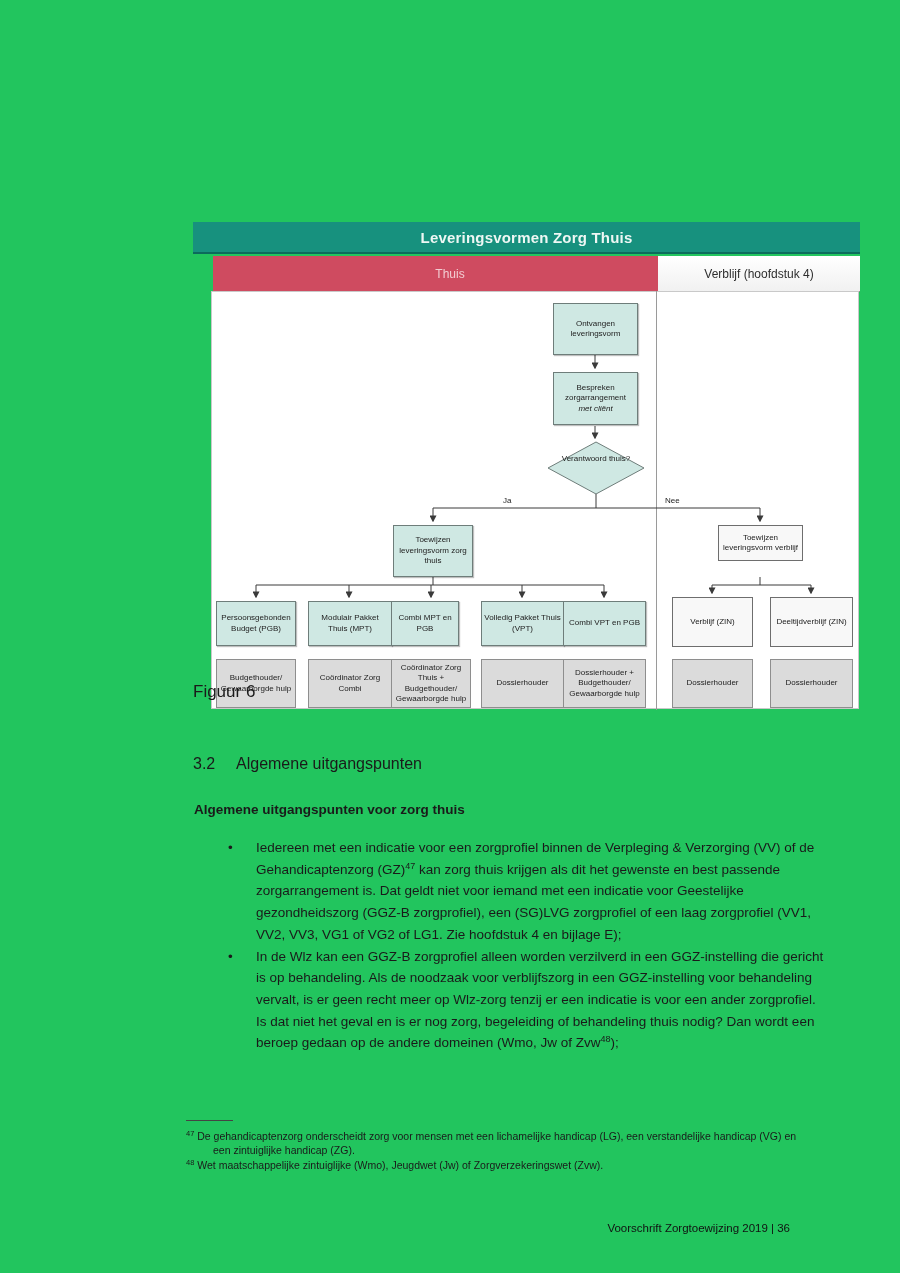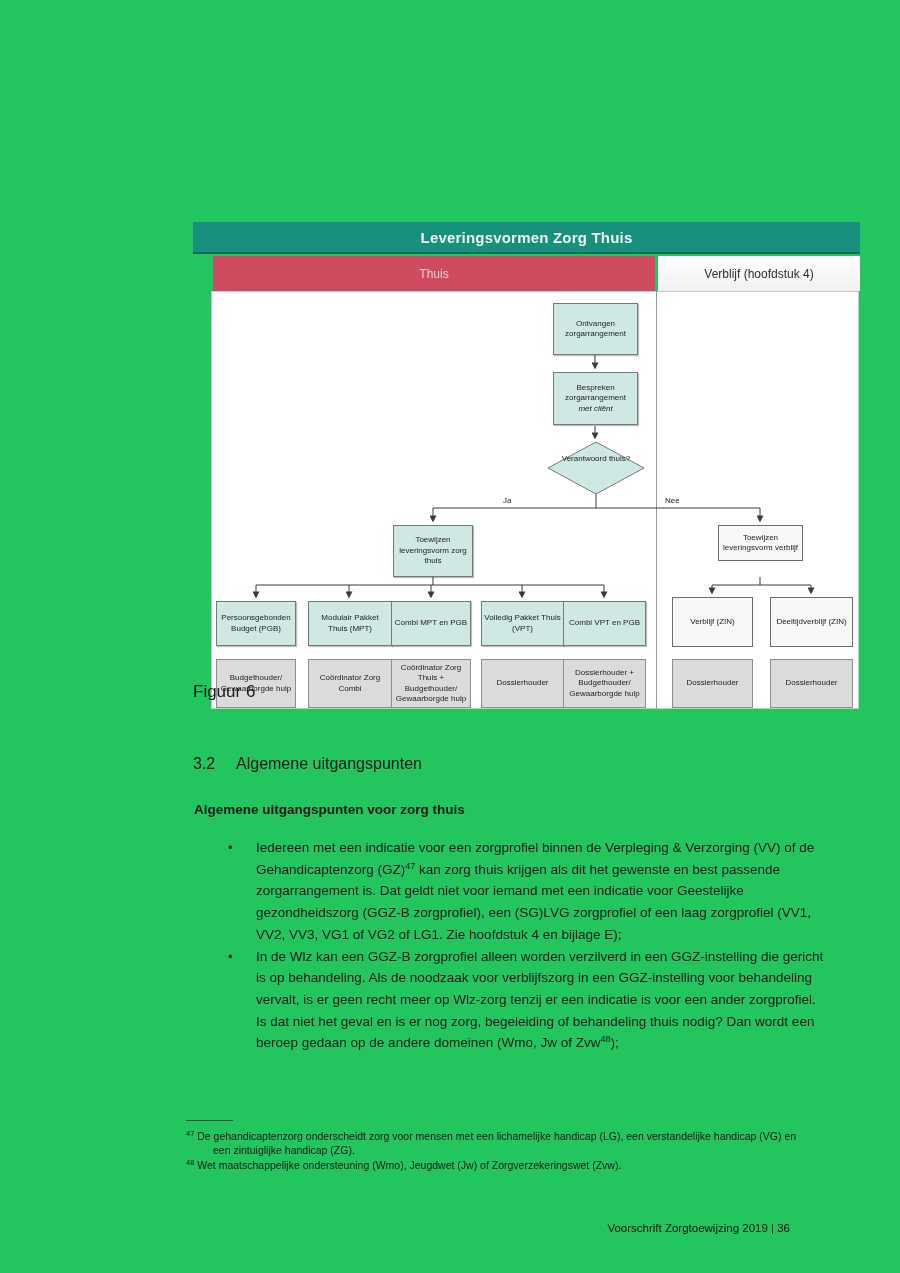--- a/index.html
+++ b/index.html
@@ -12,21 +12,21 @@
   .figure { position:absolute; left:193px; top:222px; width:667px; height:488px; }
   .fig-title {
     position:absolute; left:0; top:0; width:667px; height:30px;
     background:#17917e; border-bottom:2px solid #0c6b5c;
     display:flex; align-items:center; justify-content:center;
     color:#eef7f4; font-size:15px; font-weight:bold; letter-spacing:.2px;
   }
   .col-thuis {
     position:absolute; left:20px; top:34px; width:442px; height:35px;
     background:#cf4b60; display:flex; align-items:center; justify-content:center;
-    color:#f2ccd2; font-size:12px;
+    color:#f2ccd2; font-size:12px;padding-left:16px;
   }
   .col-verblijf {
     position:absolute; left:465px; top:34px; width:202px; height:35px;
     background:linear-gradient(#ffffff,#f1f1f1); border-bottom:1px solid #8c8c8c;
     display:flex; align-items:center; justify-content:center;
     color:#2e2e2e; font-size:12px;
   }
   .fig-body {
     position:absolute; left:18px; top:69px; width:648px; height:418px;
     background:#ffffff; border:1px solid #c9c9c9; box-sizing:border-box;
@@ -98,38 +98,38 @@
         <line x1="329" y1="363" x2="329" y2="375" marker-end="url(#arr)"></line>
         <line x1="411" y1="363" x2="411" y2="375" marker-end="url(#arr)"></line>
         <polyline points="567,355 567,363"></polyline>
         <line x1="519" y1="363" x2="618" y2="363"></line>
         <line x1="519" y1="363" x2="519" y2="371" marker-end="url(#arr)"></line>
         <line x1="618" y1="363" x2="618" y2="371" marker-end="url(#arr)"></line>
         <polygon points="403,220 451,246 403,272 355,246" fill="#cfe8e3" stroke="#6e7d7a"></polygon>
       </g>
     </svg>
 
-    <div class="node node-teal" style="left:360px;top:81px;width:85px;height:52px;">Ontvangen zorgarrangement</div>
+    <div class="node node-teal" style="left:360px;top:81px;width:85px;height:52px;">Ontvangen leveringsvorm</div>
 
     <div class="node node-teal" style="left:360px;top:150px;width:85px;height:53px;flex-direction:column;">
       <span>Bespreken zorgarrangement</span>
       <em>met cliënt</em>
     </div>
 
     <div class="diamond-text">Verantwoord thuis?</div>
 
     <div class="branch-label" style="left:310px;top:274px;">Ja</div>
     <div class="branch-label" style="left:472px;top:274px;">Nee</div>
 
     <div class="node node-teal" style="left:200px;top:303px;width:80px;height:52px;">Toewijzen leveringsvorm zorg thuis</div>
     <div class="node node-white" style="left:525px;top:303px;width:85px;height:36px;">Toewijzen leveringsvorm verblijf</div>
 
     <div class="node node-teal" style="left:23px;top:379px;width:80px;height:45px;">Persoonsgebonden Budget (PGB)</div>
     <div class="node node-teal" style="left:115px;top:379px;width:84px;height:45px;">Modulair Pakket Thuis (MPT)</div>
-    <div class="node node-teal" style="left:198px;top:379px;width:80px;height:45px;">Combi MPT en PGB</div>
+    <div class="node node-teal" style="left:198px;top:379px;width:68px;height:45px;">Combi MPT en PGB</div>
     <div class="node node-teal" style="left:288px;top:379px;width:83px;height:45px;">Volledig Pakket Thuis (VPT)</div>
     <div class="node node-teal" style="left:370px;top:379px;width:83px;height:45px;">Combi VPT en PGB</div>
 
     <div class="node node-gray" style="left:23px;top:437px;width:80px;height:49px;">Budgethouder/ Gewaarborgde hulp</div>
     <div class="node node-gray" style="left:115px;top:437px;width:84px;height:49px;">Coördinator Zorg Combi</div>
     <div class="node node-gray" style="left:198px;top:437px;width:80px;height:49px;">Coördinator Zorg Thuis + Budgethouder/ Gewaarborgde hulp</div>
     <div class="node node-gray" style="left:288px;top:437px;width:83px;height:49px;">Dossierhouder</div>
     <div class="node node-gray" style="left:370px;top:437px;width:83px;height:49px;text-align:center;">Dossierhouder + Budgethouder/ Gewaarborgde hulp</div>
 
     <div class="node node-white" style="left:479px;top:375px;width:81px;height:50px;">Verblijf (ZIN)</div>
@@ -148,18 +148,18 @@
   <div class="sub-heading">Algemene uitgangspunten voor zorg thuis</div>
 
   <ul class="bullets">
     <li><span>Iedereen met een indicatie voor een zorgprofiel binnen de Verpleging &amp; Verzorging (VV) of de Gehandicaptenzorg (GZ)</span><sup class="fn-ref">47</sup><span> kan zorg thuis krijgen als dit het gewenste en best passende zorgarrangement is. Dat geldt niet voor iemand met een indicatie voor Geestelijke gezondheidszorg (GGZ-B zorgprofiel), een (SG)LVG zorgprofiel of een laag zorgprofiel (VV1, VV2, VV3, VG1 of VG2 of LG1. Zie hoofdstuk 4 en bijlage E);</span></li>
     <li><span>In de Wlz kan een GGZ-B zorgprofiel alleen worden verzilverd in een GGZ-instelling die gericht is op behandeling. Als de noodzaak voor verblijfszorg in een GGZ-instelling voor behandeling vervalt, is er geen recht meer op Wlz-zorg tenzij er een indicatie is voor een ander zorgprofiel. Is dat niet het geval en is er nog zorg, begeleiding of behandeling thuis nodig? Dan wordt een beroep gedaan op de andere domeinen (Wmo, Jw of Zvw</span><sup class="fn-ref">48</sup><span>);</span></li>
   </ul>
 
   <div class="fn-rule"></div>
   <div class="footnotes">
     <div class="fn"><sup>47</sup> <span>De gehandicaptenzorg onderscheidt zorg voor mensen met een lichamelijke handicap (LG), een verstandelijke handicap (VG) en een zintuiglijke handicap (ZG).</span></div>
-    <div class="fn"><sup>48</sup> <span>Wet maatschappelijke ondersteuning (Wmo), Jeugdwet (Jw) of Zorgverzekeringswet (Zvw).</span></div>
+    <div class="fn"><sup>48</sup> <span>Wet maatschappelijke zintuiglijke (Wmo), Jeugdwet (Jw) of Zorgverzekeringswet (Zvw).</span></div>
   </div>
 
   <div class="footer">Voorschrift Zorgtoewijzing 2019  | 36</div>
 
 </div>
 
 </body></html>

